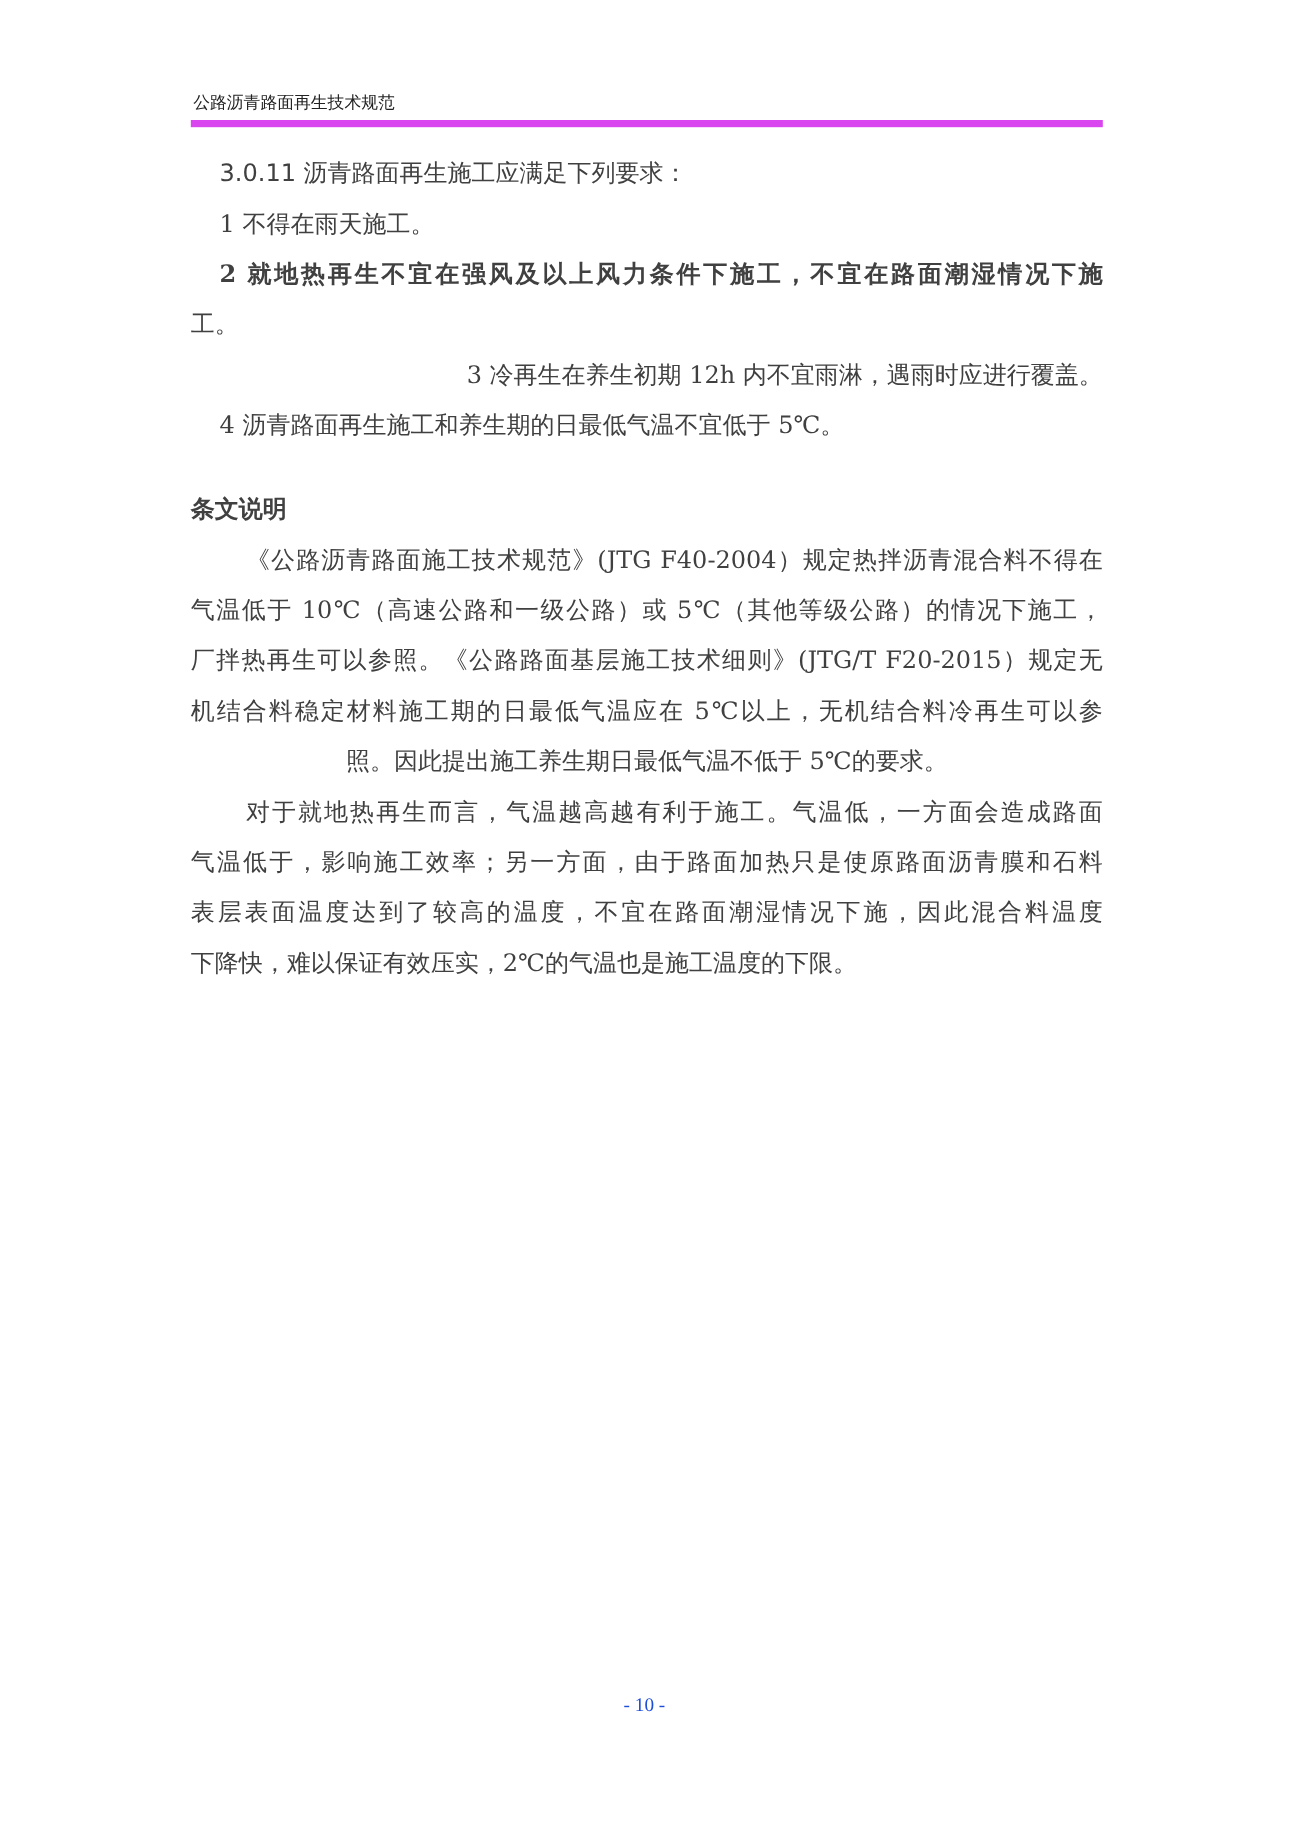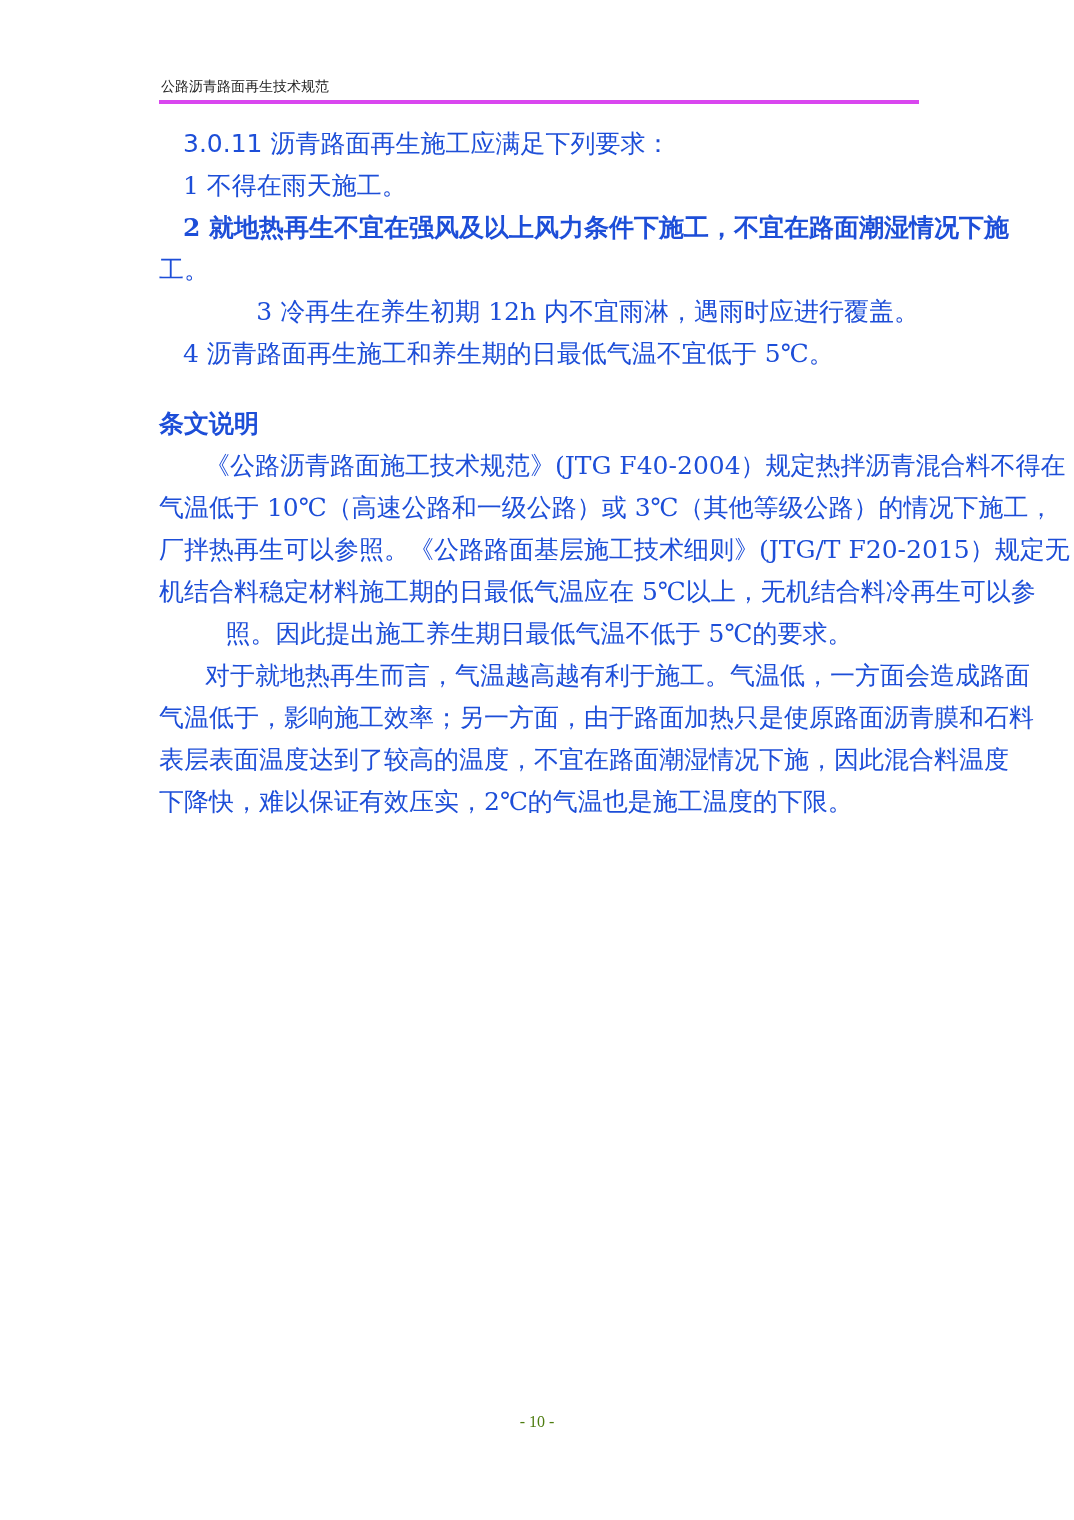--- a/index.html
+++ b/index.html
@@ -14,40 +14,40 @@
       overflow: hidden;
       font-family: "DejaVu Serif", "Liberation Serif", serif;
       color: #111111;
     }
     .page-header {
       position: absolute;
       left: 159px;
       top: 76px;
       width: 760px;
       height: 24px;
-      border-bottom: 4px solid #d946ef;
+      border-bottom: 6px solid #d946ef;
     }
     .header-title {
       position: absolute;
       left: 2px;
       top: 0px;
       font-size: 14px;
       line-height: 20px;
       color: #222222;
       font-family: "DejaVu Sans", "Liberation Sans", sans-serif;
       letter-spacing: 0px;
     }
     .line {
       position: absolute;
       left: 159px;
       width: 760px;
-      font-size: 25px;
+      font-size: 20px;
       line-height: 28px;
       white-space: nowrap;
-      color: #1d4ed8;
+      color: #404040;
     }
     .line.justify {
       text-align: justify;
       text-align-last: justify;
     }
     .indent-1 { padding-left: 24px; box-sizing: border-box; }
     .indent-2 { padding-left: 46px; box-sizing: border-box; }
     .clause-num {
       font-family: "DejaVu Sans", "Liberation Sans", sans-serif;
     }
@@ -57,21 +57,21 @@
     }
     .page-number {
       position: absolute;
       left: 0;
       width: 1074px;
       top: 1412px;
       text-align: center;
       font-size: 16px;
       line-height: 20px;
       font-family: "Liberation Serif", "DejaVu Serif", serif;
-      color: #4d7c0f;
+      color: #1d4ed8;
     }
   </style>
 </head>
 <body>
 
 <div class="page-header">
   <span class="header-title">公路沥青路面再生技术规范</span>
 </div>
 
 <div>
@@ -88,21 +88,21 @@
   <div class="line indent-1" style="top:298px;text-align:right;">3  冷再生在养生初期 12h 内不宜雨淋，遇雨时应进行覆盖。</div>
 
   <div class="line indent-1" style="top:340px;">4  沥青路面再生施工和养生期的日最低气温不宜低于 5℃。</div>
 </div>
 
 <div>
   <div class="line section-heading" style="top:410px;">条文说明</div>
 
   <div>
     <div class="line indent-2 justify" style="top:452px;">《公路沥青路面施工技术规范》(JTG F40-2004）规定热拌沥青混合料不得在</div>
-    <div class="line justify" style="top:494px;">气温低于 10℃（高速公路和一级公路）或 3℃（其他等级公路）的情况下施工，</div>
+    <div class="line justify" style="top:494px;">气温低于 10℃（高速公路和一级公路）或 5℃（其他等级公路）的情况下施工，</div>
     <div class="line justify" style="top:536px;">厂拌热再生可以参照。《公路路面基层施工技术细则》(JTG/T F20-2015）规定无</div>
     <div class="line justify" style="top:578px;">机结合料稳定材料施工期的日最低气温应在 5℃以上，无机结合料冷再生可以参</div>
     <div class="line" style="top:620px;text-align:center;">照。因此提出施工养生期日最低气温不低于 5℃的要求。</div>
   </div>
 
   <div>
     <div class="line indent-2 justify" style="top:662px;">对于就地热再生而言，气温越高越有利于施工。气温低，一方面会造成路面</div>
     <div class="line justify" style="top:704px;">气温低于，影响施工效率；另一方面，由于路面加热只是使原路面沥青膜和石料</div>
     <div class="line justify" style="top:746px;">表层表面温度达到了较高的温度，不宜在路面潮湿情况下施，因此混合料温度</div>
     <div class="line" style="top:788px;">下降快，难以保证有效压实，2℃的气温也是施工温度的下限。</div>

